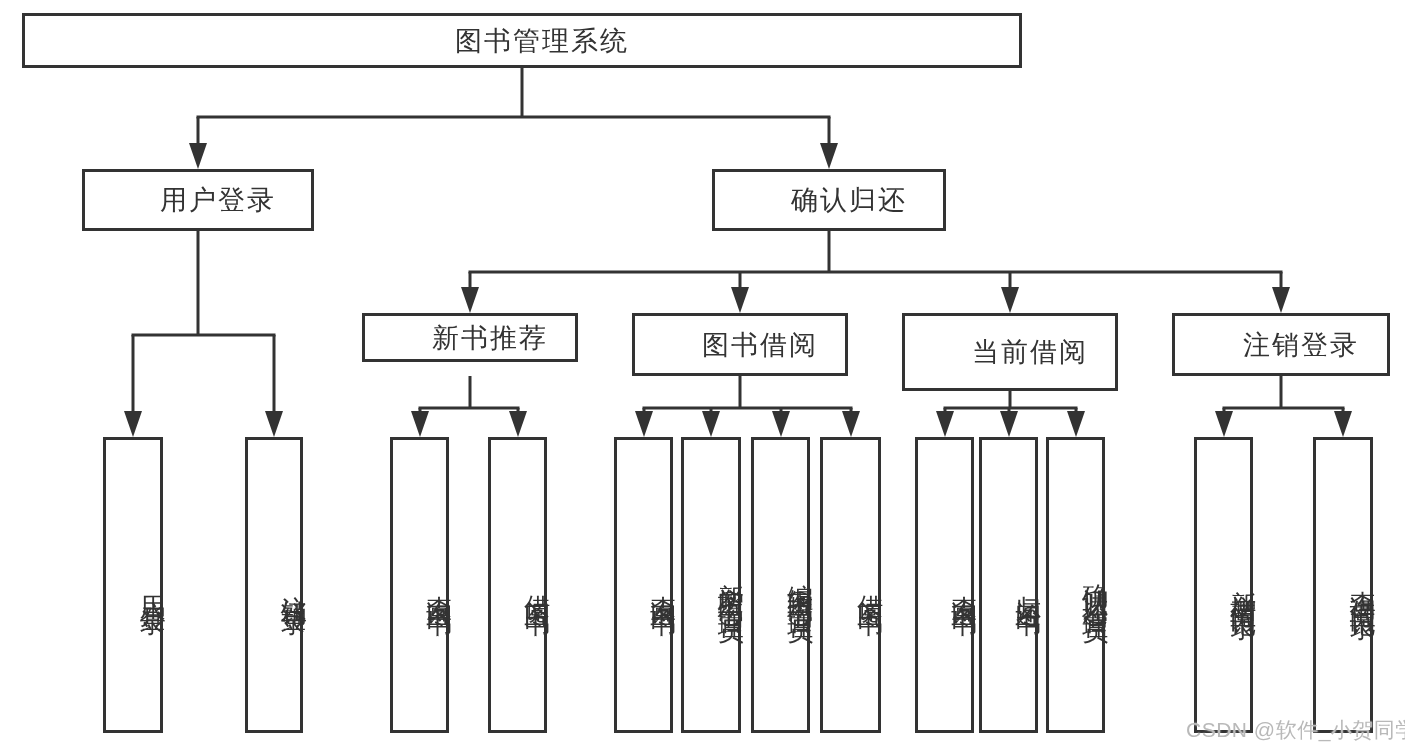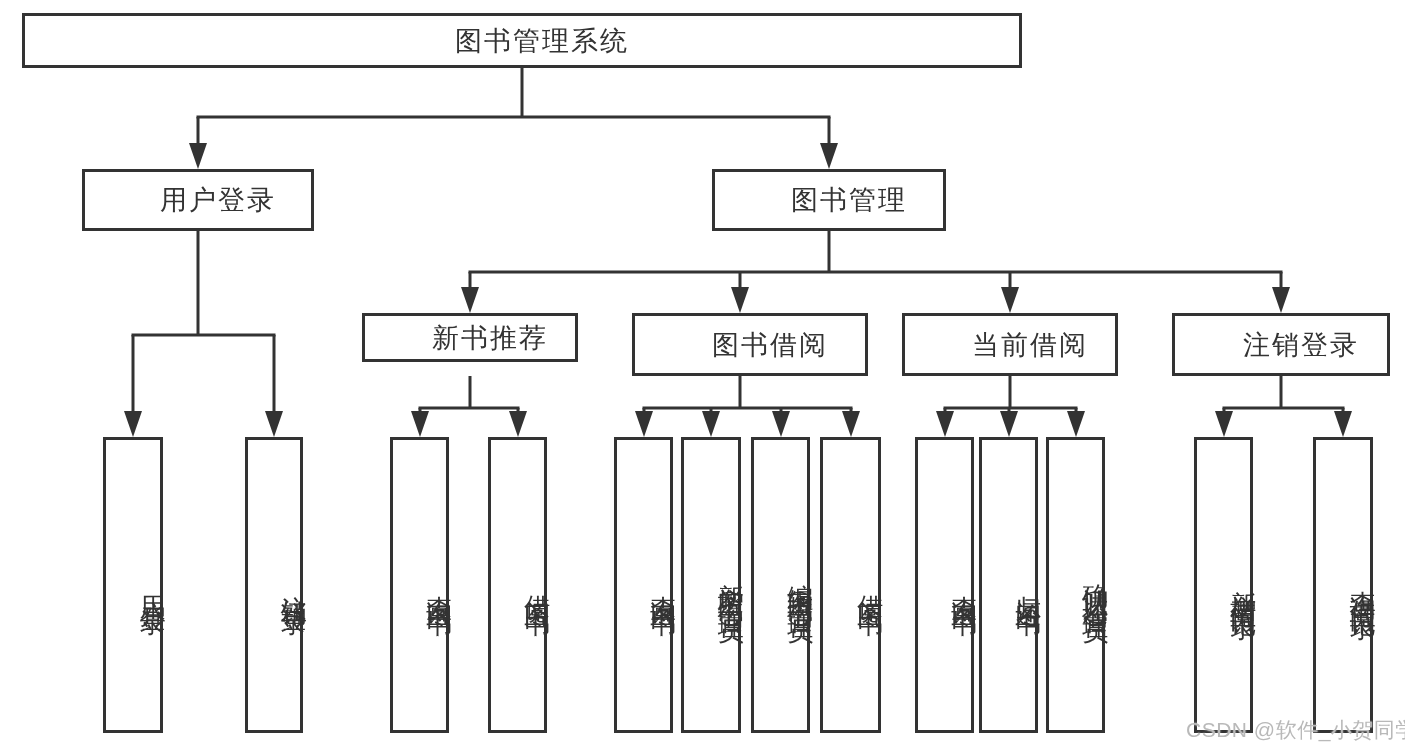--- a/index.html
+++ b/index.html
@@ -126,30 +126,30 @@
   </svg>
 
   <div class="box" style="left:22px; top:13px; width:1000px; height:55px;">
     <span class="h-label">图书管理系统</span>
   </div>
 
   <div class="box" style="left:82px; top:169px; width:232px; height:62px;">
     <span class="h-label">用户登录</span>
   </div>
   <div class="box" style="left:712px; top:169px; width:234px; height:62px;">
-    <span class="h-label">图书管理</span>
+    <span class="h-label">确认归还</span>
   </div>
 
   <div class="box" style="left:362px; top:313px; width:216px; height:49px;">
     <span class="h-label">新书推荐</span>
   </div>
-  <div class="box" style="left:632px; top:313px; width:236px; height:63px;">
+  <div class="box" style="left:632px; top:313px; width:216px; height:63px;">
     <span class="h-label">图书借阅</span>
   </div>
-  <div class="box" style="left:902px; top:313px; width:216px; height:63px;">
+  <div class="box" style="left:902px; top:313px; width:216px; height:78px;">
     <span class="h-label">当前借阅</span>
   </div>
   <div class="box" style="left:1172px; top:313px; width:218px; height:63px;">
     <span class="h-label">注销登录</span>
   </div>
 
   <div class="box leaf" style="left:103px; top:437px; width:60px; height:296px;">
     <span class="v-label">用户登录</span>
   </div>
   <div class="box leaf" style="left:245px; top:437px; width:58px; height:296px;">

